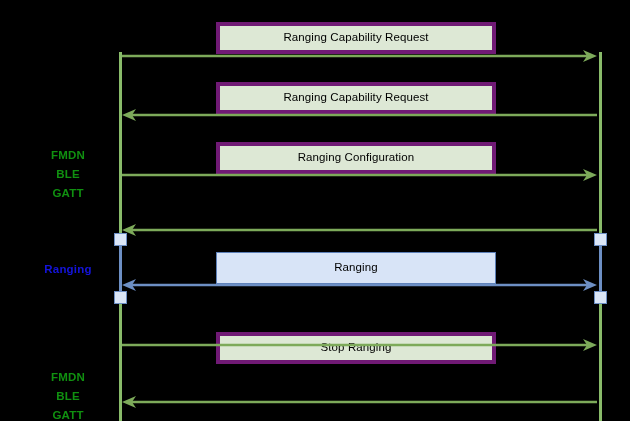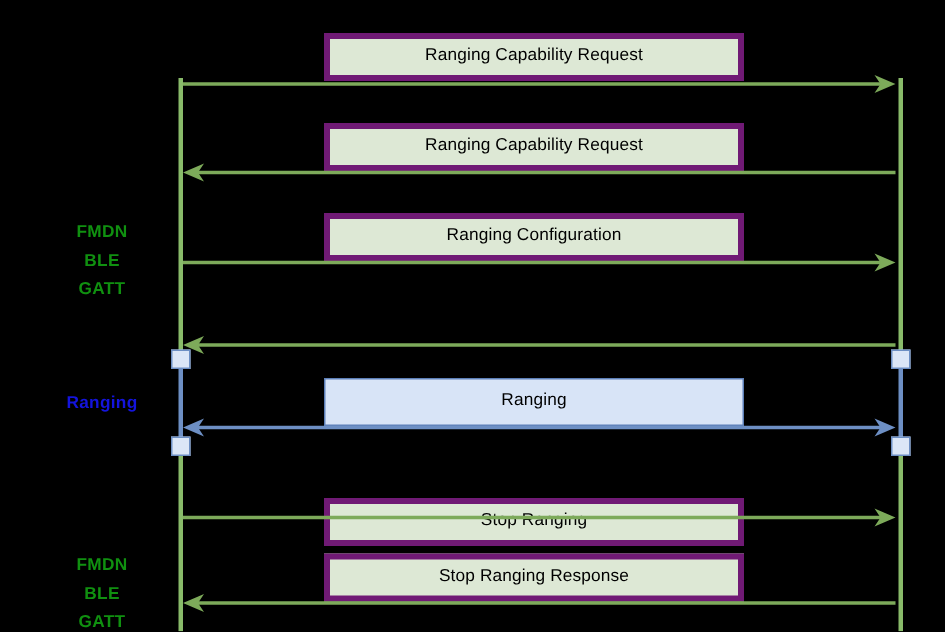--- a/index.html
+++ b/index.html
@@ -146,23 +146,20 @@
     </div>
     <div class="msg-box green" style="top: 312px; margin-top: 20px;">
       <span>Stop Ranging</span>
     </div>
     <div class="arrow" style="top: 337px;">
       <svg width="480" height="16" viewBox="0 0 480 16">
         <line x1="2" y1="8" x2="468" y2="8" stroke="#7daa5a" stroke-width="2.4"></line>
         <polygon points="477,8 463,2 467,8 463,14" fill="#7daa5a"></polygon>
       </svg>
     </div>
-    <div class="msg-box green" style="top: 369px;">
-      <span>Stop Ranging Response</span>
-    </div>
     <div class="arrow" style="top: 394px;">
       <svg width="480" height="16" viewBox="0 0 480 16">
         <line x1="11" y1="8" x2="477" y2="8" stroke="#7daa5a" stroke-width="2.4"></line>
         <polygon points="2,8 16,2 12,8 16,14" fill="#7daa5a"></polygon>
       </svg>
     </div>
     <div class="phase-label green" style="left: 20px; top: 110px; color: rgb(16, 144, 16);">FMDN
 BLE
 GATT</div>
     <div class="phase-label blue" style="left: 20px; top: 260px; color: rgb(20, 20, 221);">Ranging</div>

